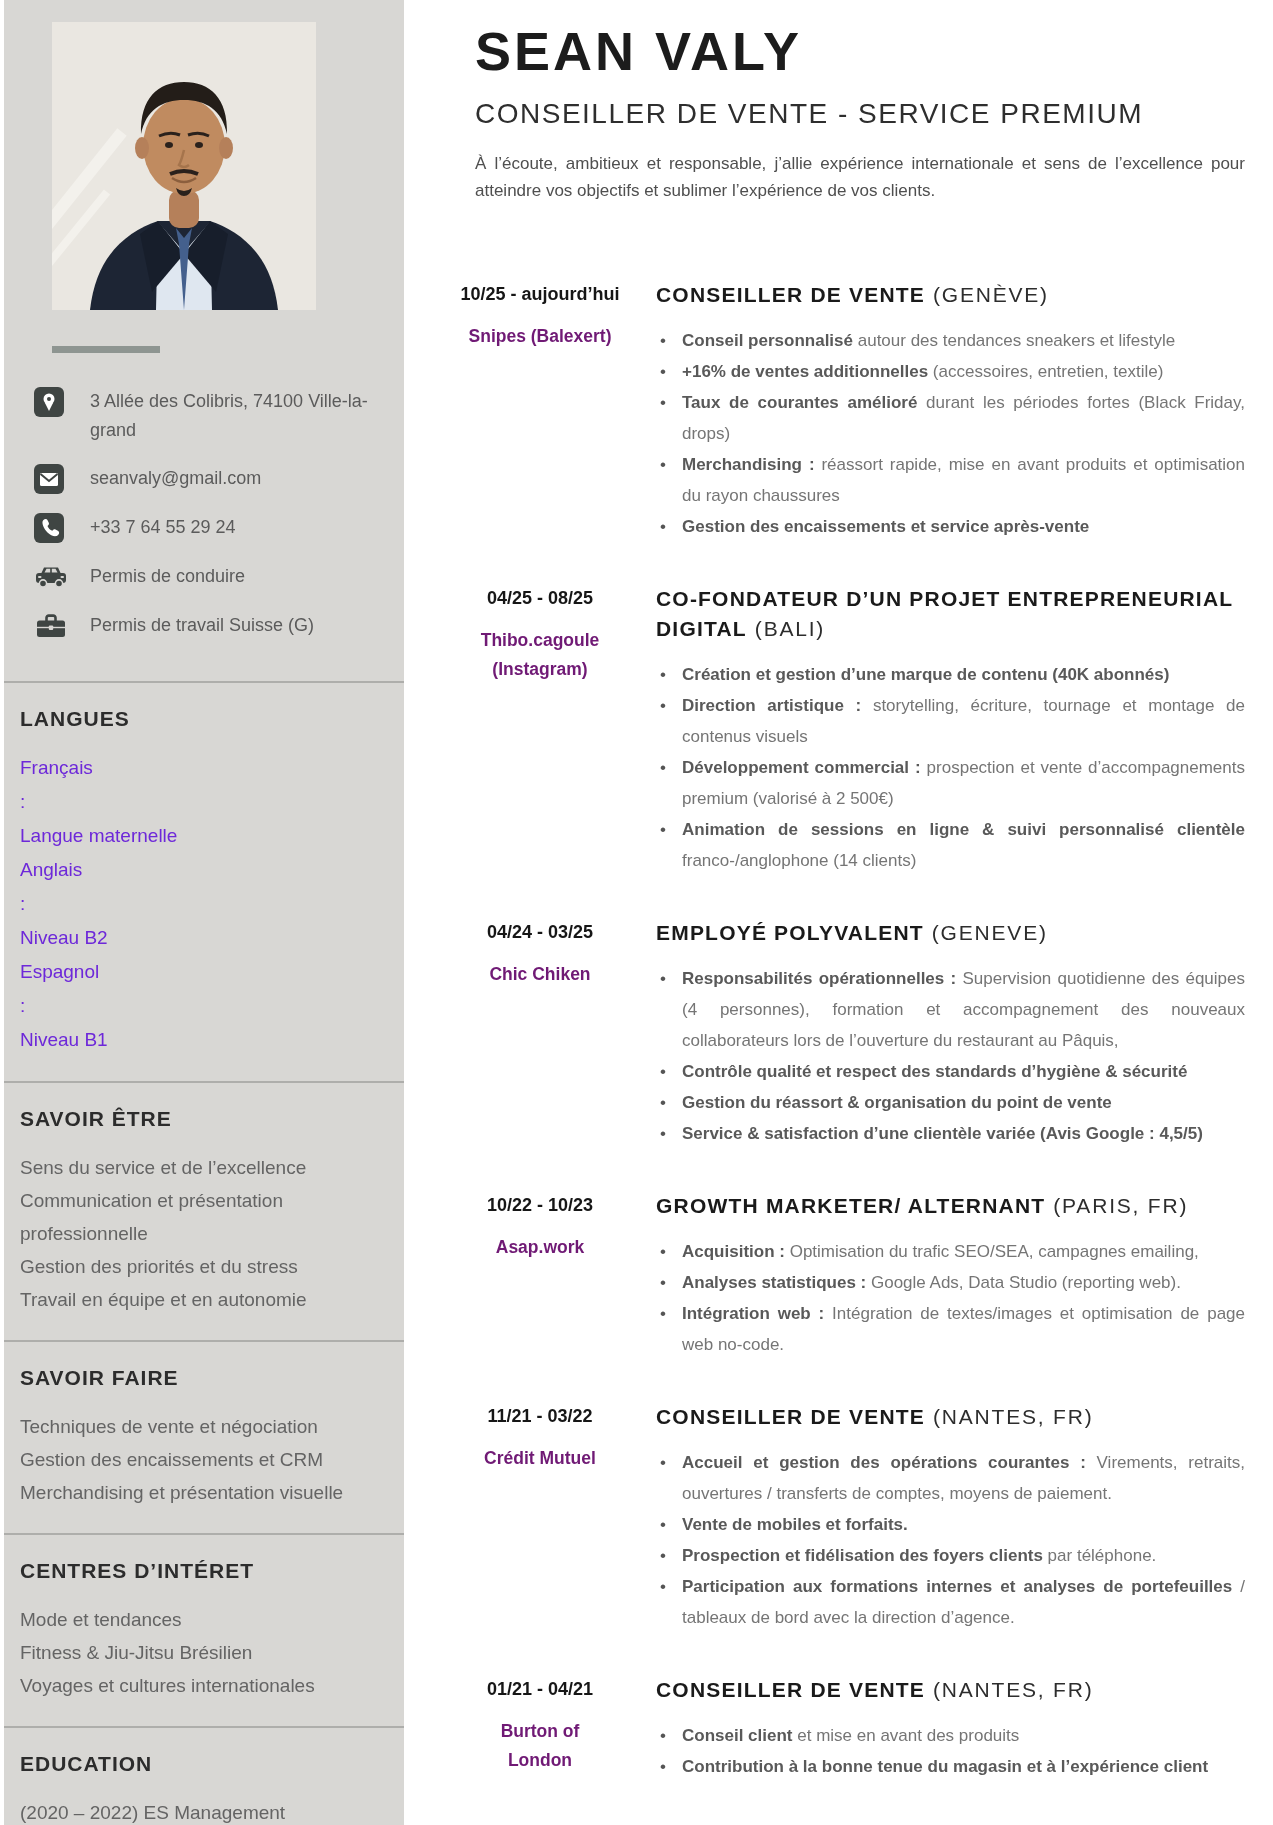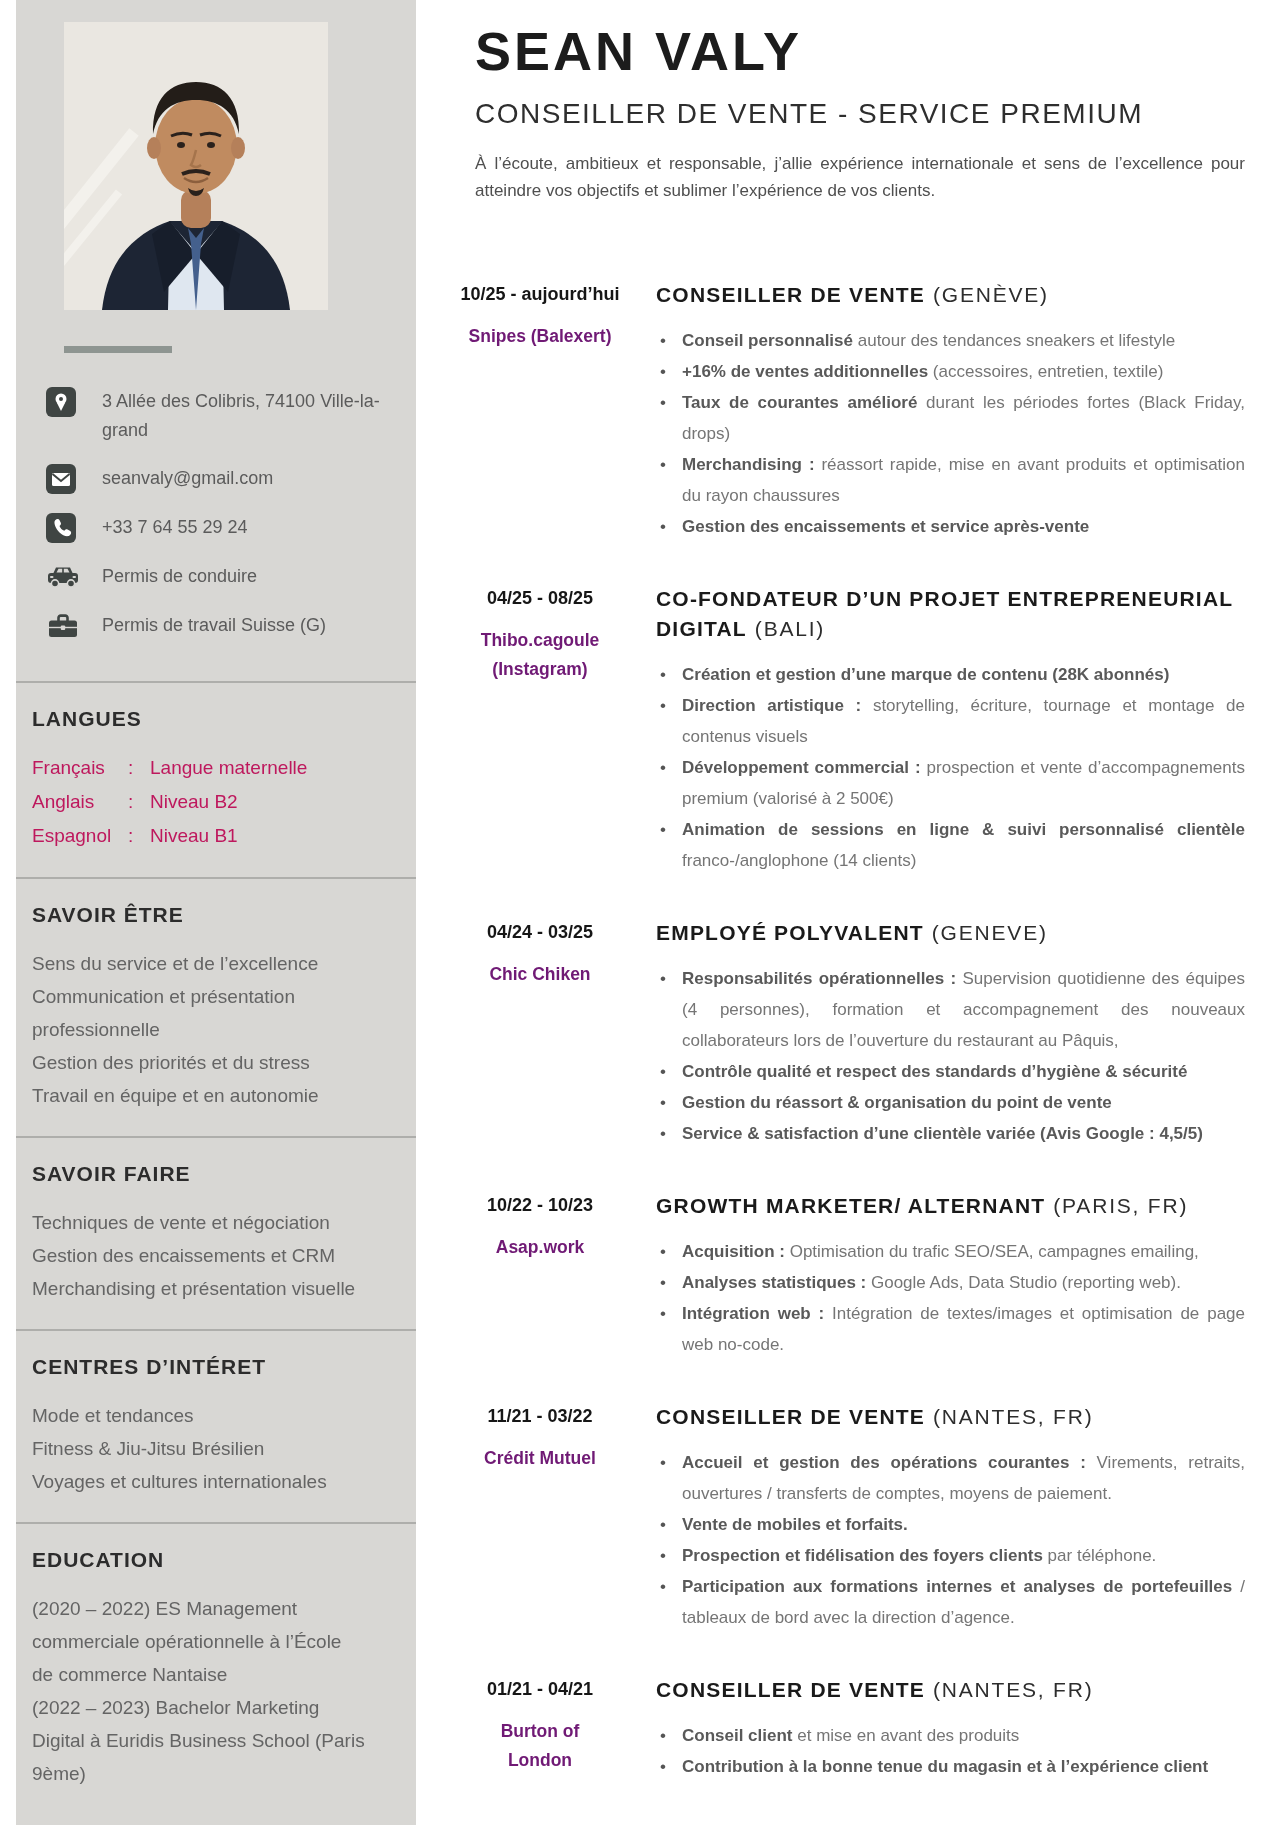--- a/index.html
+++ b/index.html
@@ -1,32 +1,32 @@
 <!DOCTYPE html>
 <html lang="fr"><head>
 <meta charset="utf-8">
 <style>
   html,body { margin:0; padding:0; background:#ffffff; }
   .page { position:relative; width:1273px; height:1825px; overflow:hidden; background:#ffffff;
           font-family:"Liberation Sans","DejaVu Sans",sans-serif; }
 
   
-  .sidebar { position:absolute; left:16px; top:0; bottom:0; width:400px; background:#d8d7d4; }
+  .sidebar { position:absolute; left:4px; top:0; bottom:0; width:400px; background:#d8d7d4; }
   .photo { margin:22px 0 0 48px; width:264px; height:288px; }
   .photo svg { display:block; }
   .accent-bar { margin:36px 0 0 48px; width:108px; height:7px; background:#8e9591; }
   .contact { margin:34px 0 40px 0; padding:0 34px 0 30px; display:flex; flex-direction:column; gap:19px; }
   .contact-item { display:flex; gap:22px; align-items:flex-start; color:#5b5b5b; font-size:18px; line-height:29px; }
   .cicon { flex:0 0 34px; height:30px; }
   .cicon svg { display:block; }
   .side-section { border-top:2px solid #aeaeab; padding:24px 50px 24px 16px; }
   .side-title { margin:0; font-size:21px; letter-spacing:1px; color:#2c2c2c; font-weight:bold; }
   .side-body { margin-top:20px; }
   .side-line { margin:0; font-size:19px; line-height:33px; color:#646464; }
-  .lang-row { display:flex; font-size:19px; line-height:34px; color:#be185d; }
+  .lang-row { display:flex; font-size:19px; line-height:34px; color:#6d28d9;flex-direction:column; }
   .lang-label { width:96px; }
   .lang-colon { width:22px; text-align:left; }
   .lang-value { flex:1; }
 
   
   .main { position:absolute; left:400px; top:0; right:0; bottom:0; }
   .header { padding:20px 28px 0 75px; }
   .name { margin:0; font-size:54px; line-height:62px; font-weight:bold; letter-spacing:3px; color:#1c1c1c; }
   .subtitle { margin:16px 0 0; font-size:28px; letter-spacing:1.5px; color:#2e2e2e; font-weight:normal; }
   .summary { margin:20px 0 0; font-size:17px; line-height:27px; color:#4f4f4f; text-align:justify; }
@@ -239,21 +239,21 @@
 
   <article class="job">
     <div class="job-left">
       <div class="job-dates">04/25 - 08/25</div>
       <div class="job-company">Thibo.cagoule
 (Instagram)</div>
     </div>
     <div class="job-right">
       <h3 class="job-title"><span class="job-role">CO-FONDATEUR D’UN PROJET ENTREPRENEURIAL DIGITAL</span><span class="job-loc">(BALI)</span></h3>
       <ul class="job-bullets">
-              <li class="job-bullet"><span class="bb">Création et gestion d’une marque de contenu (28K abonnés)</span><span class="br"></span></li>
+              <li class="job-bullet"><span class="bb">Création et gestion d’une marque de contenu (40K abonnés)</span><span class="br"></span></li>
               <li class="job-bullet"><span class="bb">Direction artistique :</span><span class="br"> storytelling, écriture, tournage et montage de contenus visuels</span></li>
               <li class="job-bullet"><span class="bb">Développement commercial :</span><span class="br"> prospection et vente d’accompagnements premium (valorisé à 2 500€)</span></li>
               <li class="job-bullet"><span class="bb">Animation de sessions en ligne &amp; suivi personnalisé clientèle</span><span class="br"> franco-/anglophone (14 clients)</span></li>
             </ul>
     </div>
   </article>
 
   <article class="job">
     <div class="job-left">
       <div class="job-dates">04/24 - 03/25</div>

